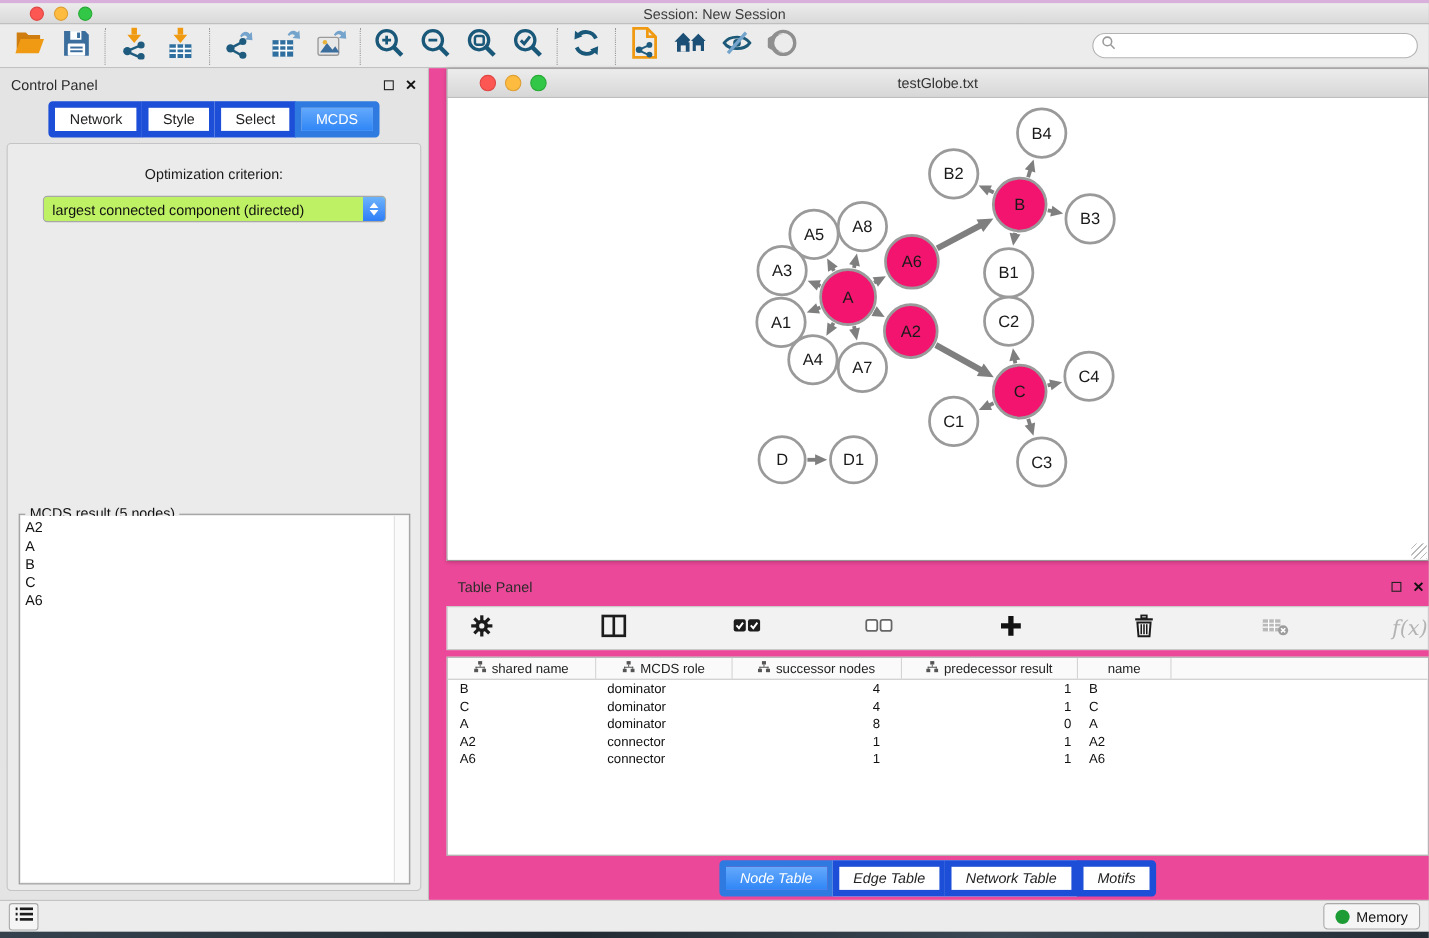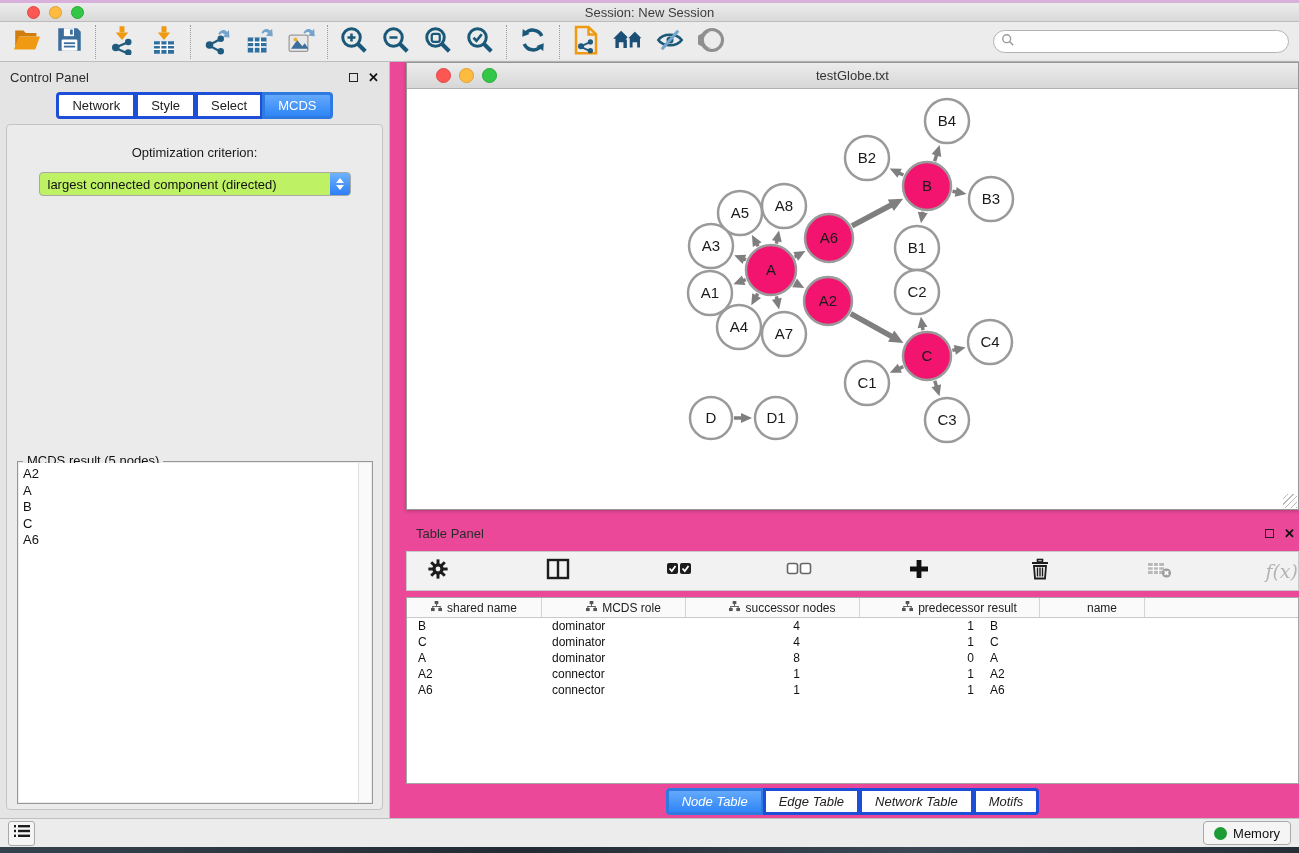--- a/index.html
+++ b/index.html
@@ -25,21 +25,21 @@
   .searchbox input{border:none;outline:none;flex:1;font-size:12px;font-family:"Liberation Sans",sans-serif;background:transparent;}
   
   .main{flex:1;display:flex;min-height:0;}
   .control-panel{width:390px;background:#e4e4e4;border-right:1px solid #c0c0c0;display:flex;flex-direction:column;}
   .panel-head{height:30px;display:flex;align-items:center;padding:0 10px;}
   .panel-head .ttl{font-size:13px;color:#2b2b2b;}
   .panel-icons{margin-left:auto;display:flex;align-items:center;gap:10px;}
   .float-ico{width:9px;height:9px;border:1.5px solid #222;display:inline-block;}
   .close-ico{font-size:13px;font-weight:700;color:#111;line-height:1;}
   .seg-tabs{display:flex;justify-content:center;}
-  .seg-tab{padding:3px 13px;font-size:13px;color:#222;background:#fff;border:3px solid #1d4ed8;margin-left:-1px;}
+  .seg-tab{padding:3px 13px;font-size:13px;color:#222;background:#fff;border:6px solid #1d4ed8;margin-left:-1px;}
   .seg-tab:first-child{border-radius:4px 0 0 4px;margin-left:0;}
   .seg-tab:last-child{border-radius:0 4px 4px 0;}
   .seg-tab.active{background:linear-gradient(#64a9fc,#2f86f6);border-color:#2f7ae0;color:#fff;}
   .cp-content{flex:1;margin:5px 6px 8px 6px;background:#ebebeb;border:1px solid #c4c4c4;border-radius:4px;
               position:relative;padding-top:20px;}
   .opt-label{text-align:center;font-size:13px;color:#1a1a1a;margin-bottom:12px;}
   .combo{width:312px;height:24px;margin:0 auto;background:#bef264;border:1px solid #a8a8a8;border-radius:4px;
          display:flex;align-items:center;overflow:hidden;}
   .combo .val{flex:1;font-size:13px;color:#111;padding-left:8px;white-space:nowrap;}
   .combo .stepper{width:20px;height:100%;background:linear-gradient(#6db3fb,#2e7ef8);
@@ -66,21 +66,21 @@
   .nw-canvas{position:relative;width:891px;height:419px;background:#fff;}
   .resize-grip{position:absolute;right:1px;bottom:1px;width:14px;height:14px;
     background:repeating-linear-gradient(135deg,transparent 0 3px,#b9b9b9 3px 4px);}
   
   .table-panel{position:absolute;left:16px;top:458px;width:893px;height:295px;display:flex;flex-direction:column;}
   .tp-toolbar{margin-top:5px;height:40px;background:#f2f2f2;border:1px solid #c9c9c9;display:flex;align-items:center;
               padding-left:12px;gap:12px;justify-content:space-between;}
   .tp-btn{width:38px;height:34px;display:flex;align-items:center;justify-content:center;}
   .fx-label{font-family:"DejaVu Serif",serif;font-style:italic;font-size:19px;color:#b3b3b3;margin-left:4px;}
   .tp-table{margin-top:6px;flex:1;background:#fff;border:1px solid #a5a5a5;overflow:hidden;display:flex;flex-direction:column;}
-  .t-head{display:flex;height:20px;background:#fafafa;border-bottom:1px solid #c9c9c9;gap:20px;}
+  .t-head{display:flex;height:20px;background:#fafafa;border-bottom:1px solid #c9c9c9;}
   .th{display:flex;align-items:center;justify-content:center;gap:5px;font-size:12px;color:#222;
       border-right:1px solid #d4d4d4;height:100%;}
   .t-body{flex:1;}
   .tr{display:flex;height:16px;align-items:center;}
   .td{font-size:12px;color:#111;white-space:nowrap;overflow:hidden;}
   .c0{width:135px;padding-left:11px;}
   .c1{width:124px;padding-left:10px;}
   .c2{width:154px;text-align:right;padding-right:20px;}
   .c3{width:160px;text-align:right;padding-right:6px;}
   .c4{width:85px;padding-left:10px;}

